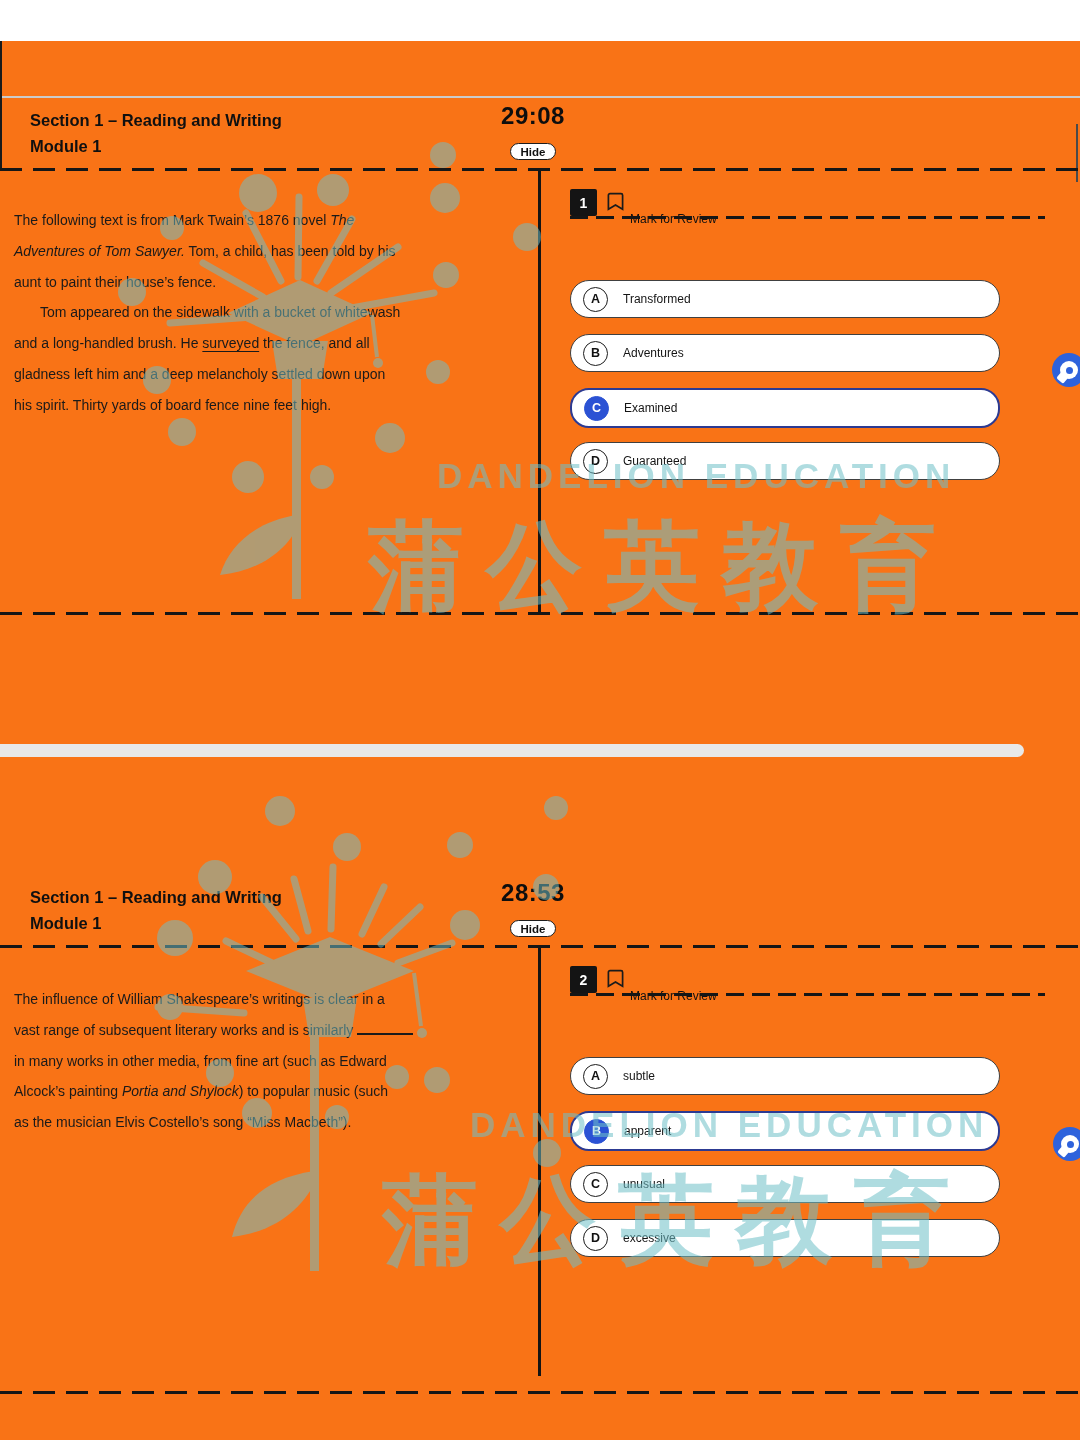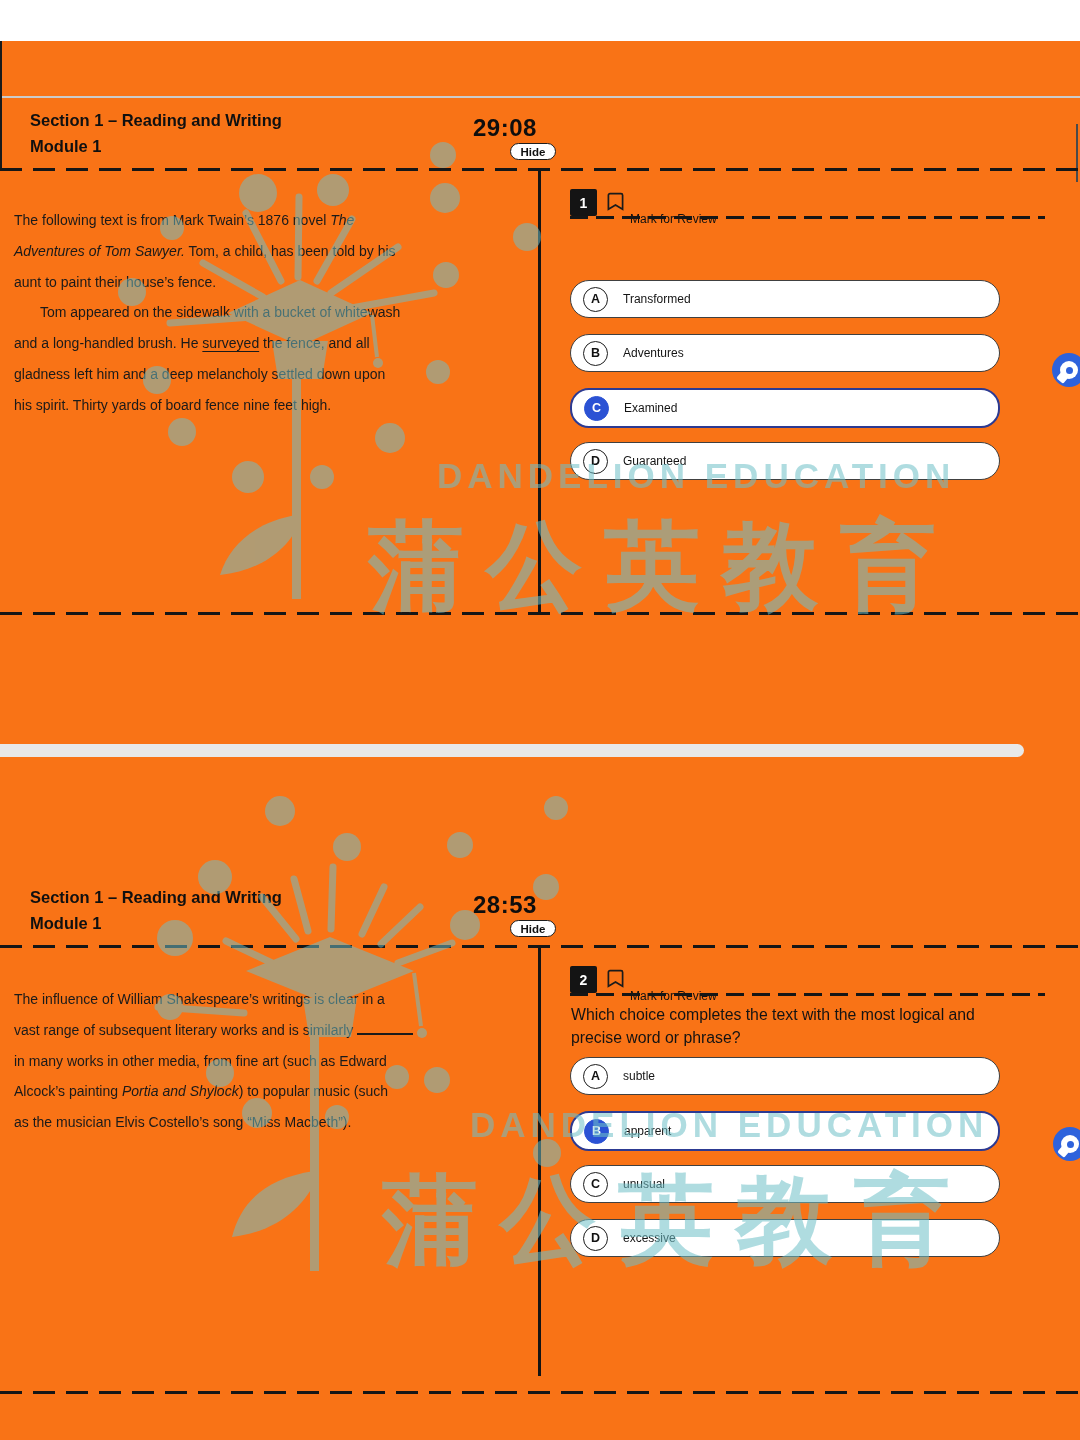--- a/index.html
+++ b/index.html
@@ -13,21 +13,21 @@
   .separator-band{position:absolute;left:0;top:703px;width:1024px;height:13px;background:#e8e8e8;
                   border-radius:0 7px 7px 0;}
 
   
   .panel{position:absolute;left:0;width:1080px;}
   #panel1{top:56px;height:517px;}
   #panel2{top:833px;height:519px;}
 
   .hdr-l1{position:absolute;left:30px;top:14px;font-size:16.5px;font-weight:bold;color:#101010;}
   .hdr-l2{position:absolute;left:30px;top:40px;font-size:16.5px;font-weight:bold;color:#101010;}
-  .timer{position:absolute;left:473px;top:17px;width:120px;text-align:left;
+  .timer{position:absolute;left:473px;top:5px;width:120px;text-align:center;
          font-size:24px;font-weight:bold;color:#0e0e0e;letter-spacing:.5px;}
   .hide-pill{position:absolute;left:510px;top:46px;width:46px;height:17px;border:1.6px solid #1d1d1d;
              border-radius:10px;display:flex;align-items:center;justify-content:center;
              font-size:11.5px;font-weight:bold;color:#111;background:#fff;box-sizing:border-box;}
   .dash-h{background:repeating-linear-gradient(90deg,#161616 0 22px,transparent 22px 33px);height:3px;}
   .hdr-dash{position:absolute;left:0;top:71px;width:1080px;}
   .end-dash{position:absolute;left:0;width:1080px;}
   #panel1 .end-dash{top:515px;}
   #panel2 .end-dash{top:517px;}
   .divider{position:absolute;left:538px;top:74px;width:2.5px;background:#141414;}
@@ -139,22 +139,20 @@
     <div class="divider"></div>
 
     <div class="qbox">2</div>
     <div class="bookmark">
       <svg width="17" height="19" viewBox="0 0 17 19">
         <path d="M3 1.6 h11 a1.6 1.6 0 0 1 1.6 1.6 v14 l-7.1 -4.3 l-7.1 4.3 v-14 a1.6 1.6 0 0 1 1.6 -1.6 z" fill="none" stroke="#1b1b1b" stroke-width="1.7"></path>
       </svg>
     </div>
     <div class="mark-label">Mark for Review</div>
     <div class="mark-dash"></div>
-    <div class="qtext">Which choice completes the text with the most logical and
-precise word or phrase?</div>
 
     <div class="opt r1">
       <span class="letter">A</span>
       <span class="opt-text">subtle</span>
     </div>
     <div class="opt r2 selected">
       <span class="letter">B</span>
       <span class="opt-text">apparent</span>
     </div>
     <div class="opt r3">

